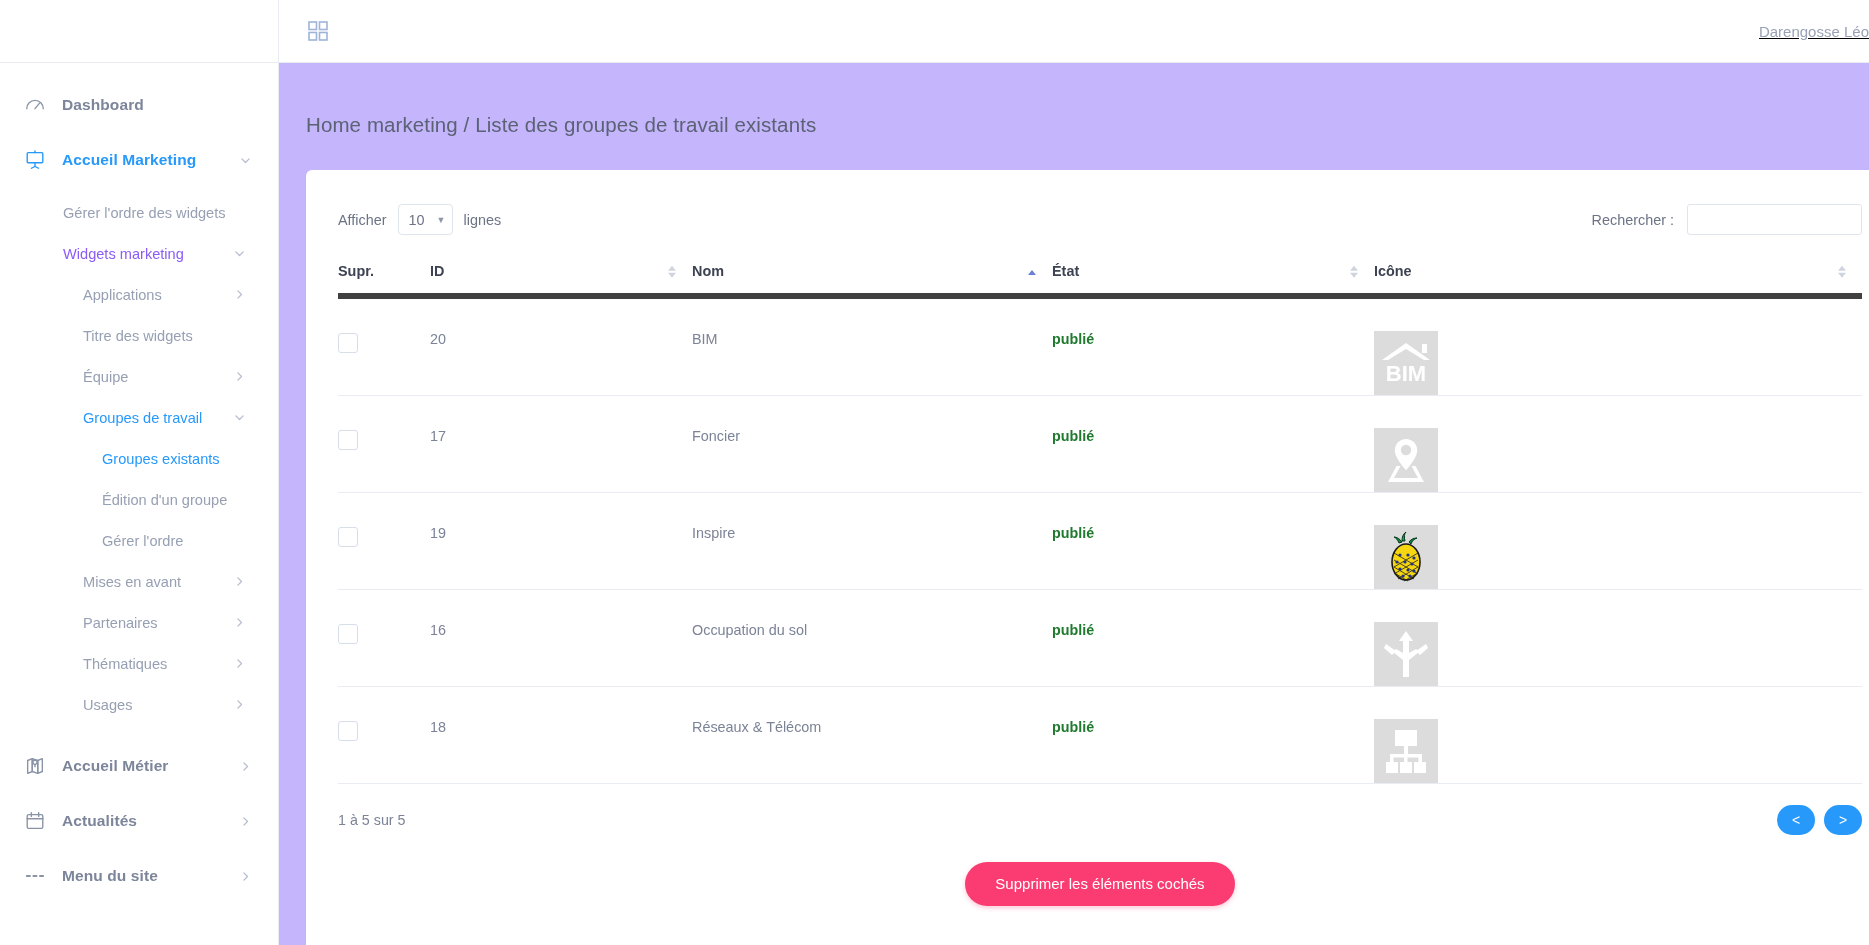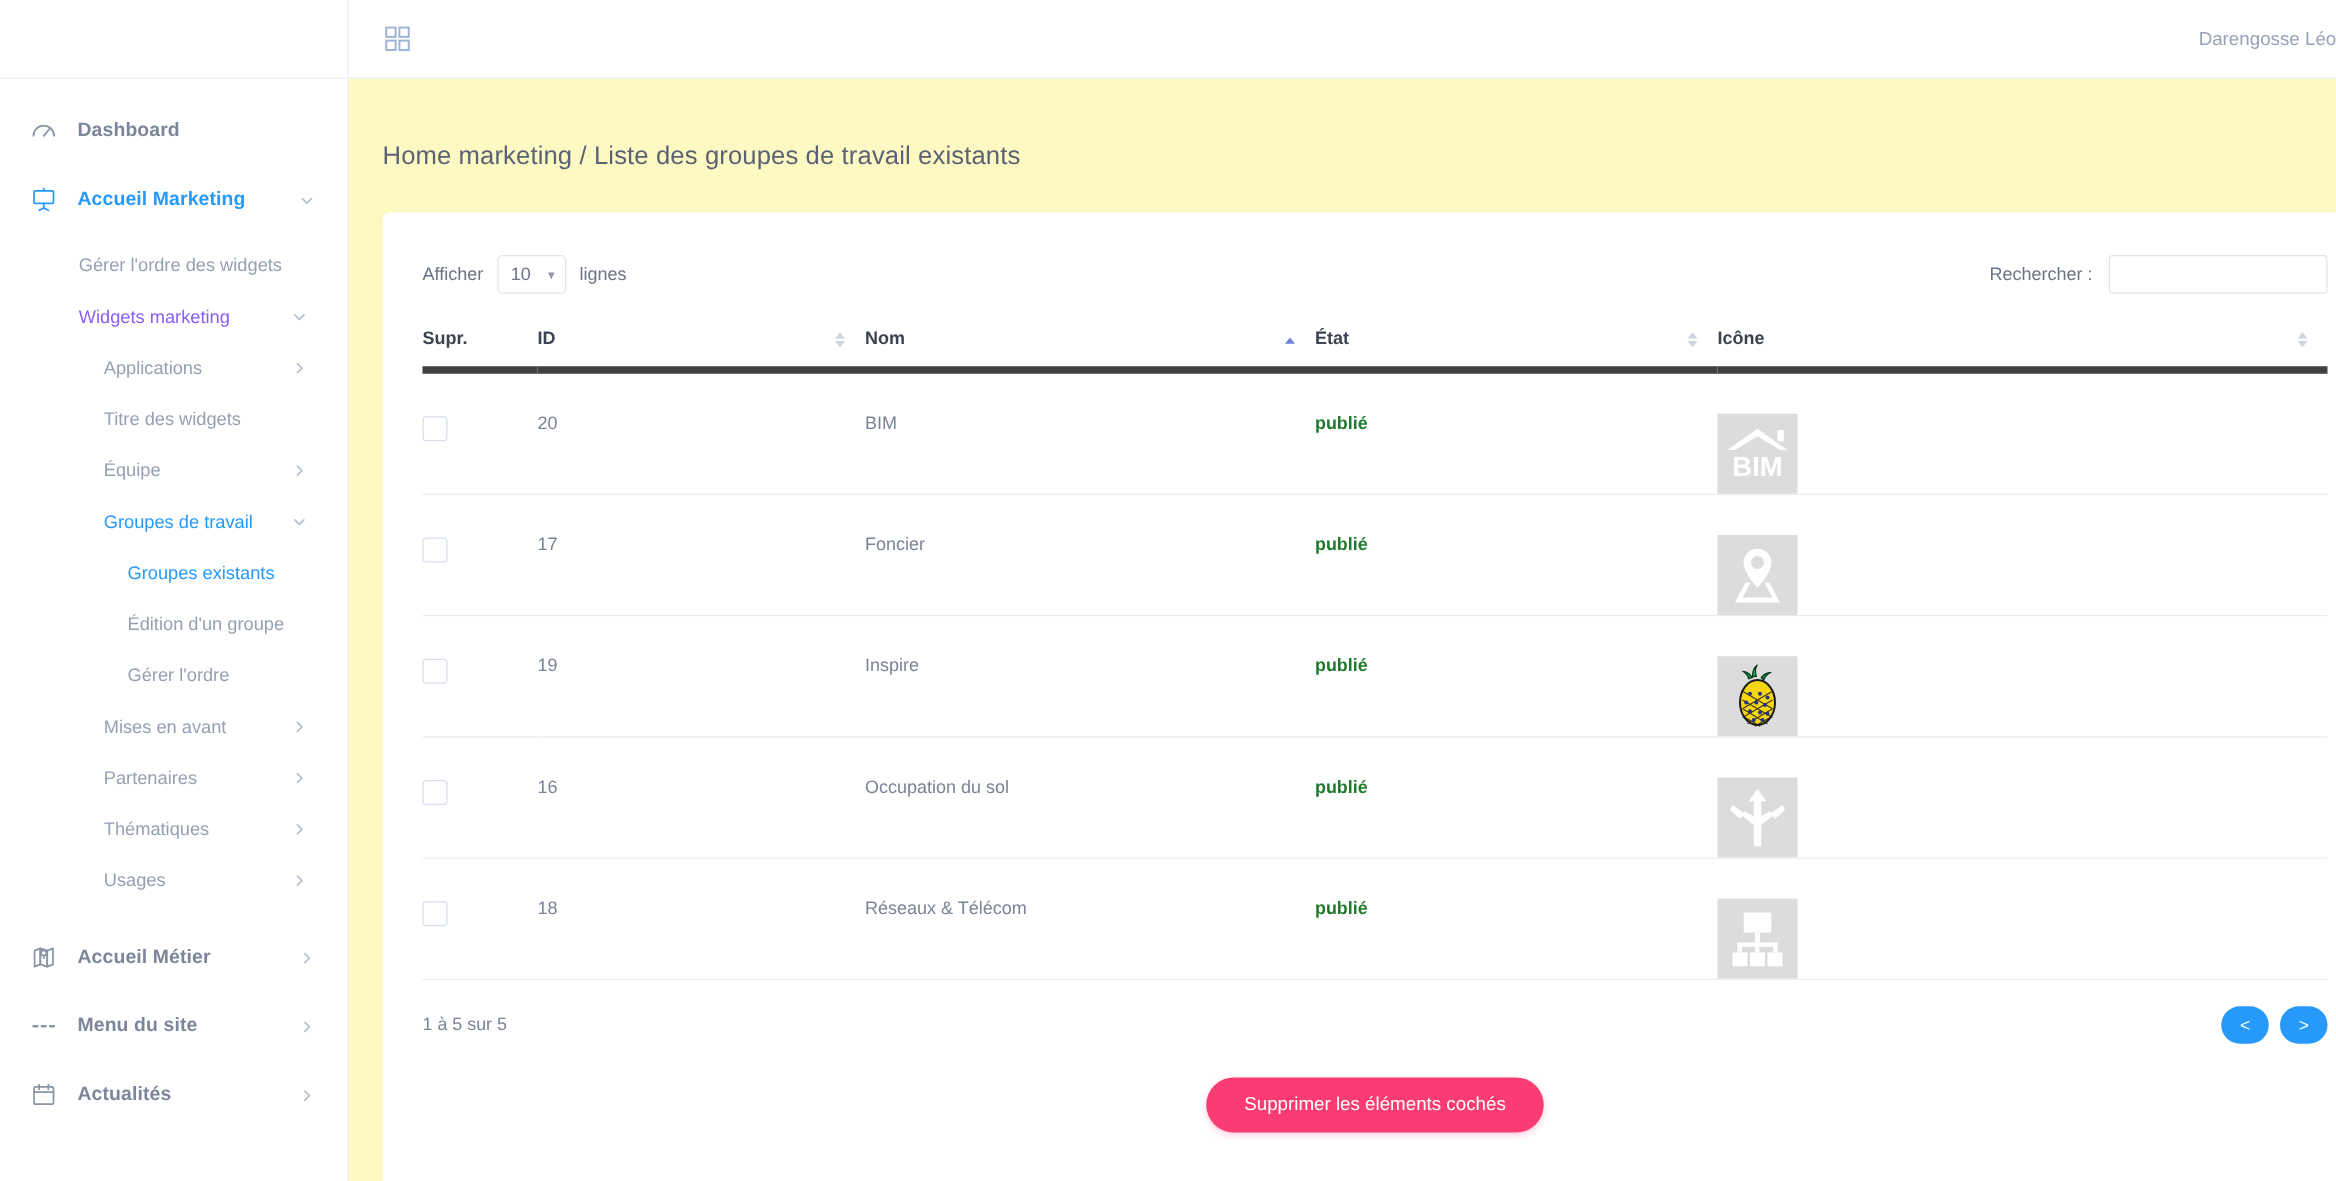--- a/index.html
+++ b/index.html
@@ -63,30 +63,30 @@
 
   .nav-gap { height:18px; }
 
   
   #main { flex:1; display:flex; flex-direction:column; min-width:0; }
 
   #topbar {
     height:63px; background:#ffffff;
     border-bottom:1px solid #e9edf2;
     display:flex; align-items:center;
-    padding:0 0 0 24px; flex-shrink:0;
+    padding:0 0 0 24px; flex-shrink:0;text-decoration:underline;
   }
   #grid-btn { width:30px; height:30px; display:flex; align-items:center; justify-content:center; cursor:pointer; }
   .user-name {
     margin-left:auto; font-size:15px; color:#98a1b5;
     padding-right:0px; white-space:nowrap; overflow:hidden;
   }
 
   #content {
-    flex:1; background:#fef9c3; padding:0;
+    flex:1; background:#c4b5fd; padding:0;
     overflow:hidden; position:relative;
   }
   .page-title {
     font-size:20.5px; color:#5a6274; font-weight:400;
     padding:36px 0 0 27px; letter-spacing:0.1px;
   }
 
   .card {
     margin:33px 0 0 27px;
     background:#ffffff;
@@ -306,43 +306,43 @@
           </span>
           <span class="nav-lbl">Accueil Métier</span>
           <span class="caret">
             <svg width="13" height="13" viewBox="0 0 16 16" fill="none" stroke="currentColor" stroke-width="1.6" stroke-linecap="round" stroke-linejoin="round">
               <path d="M6 3.5L10.5 8 6 12.5"></path>
             </svg>
           </span>
         </div>
         <div class="nav-item">
           <span class="ic">
-            <svg width="22" height="22" viewBox="0 0 24 24" fill="none" stroke="currentColor" stroke-width="2" stroke-linecap="round">
-        <path d="M3 12h3.5"></path>
-              <path d="M10.2 12h3.5"></path>
-              <path d="M17.4 12h3.5"></path>
-            </svg>
-          </span>
-          <span class="nav-lbl">Menu du site</span>
-          <span class="caret">
-            <svg width="13" height="13" viewBox="0 0 16 16" fill="none" stroke="currentColor" stroke-width="1.6" stroke-linecap="round" stroke-linejoin="round">
-              <path d="M6 3.5L10.5 8 6 12.5"></path>
-            </svg>
-          </span>
-        </div>
-        <div class="nav-item">
-          <span class="ic">
             <svg width="22" height="22" viewBox="0 0 24 24" fill="none" stroke="currentColor" stroke-width="1.5" stroke-linecap="round">
         <rect x="3.5" y="5" width="17" height="15" rx="1.5"></rect>
               <path d="M3.5 9.5h17"></path>
         <path d="M8 3v4"></path>
               <path d="M16 3v4"></path>
             </svg>
           </span>
           <span class="nav-lbl">Actualités</span>
+          <span class="caret">
+            <svg width="13" height="13" viewBox="0 0 16 16" fill="none" stroke="currentColor" stroke-width="1.6" stroke-linecap="round" stroke-linejoin="round">
+              <path d="M6 3.5L10.5 8 6 12.5"></path>
+            </svg>
+          </span>
+        </div>
+        <div class="nav-item">
+          <span class="ic">
+            <svg width="22" height="22" viewBox="0 0 24 24" fill="none" stroke="currentColor" stroke-width="2" stroke-linecap="round">
+        <path d="M3 12h3.5"></path>
+              <path d="M10.2 12h3.5"></path>
+              <path d="M17.4 12h3.5"></path>
+            </svg>
+          </span>
+          <span class="nav-lbl">Menu du site</span>
           <span class="caret">
             <svg width="13" height="13" viewBox="0 0 16 16" fill="none" stroke="currentColor" stroke-width="1.6" stroke-linecap="round" stroke-linejoin="round">
               <path d="M6 3.5L10.5 8 6 12.5"></path>
             </svg>
           </span>
         </div>
       </nav>
   </aside>
 
   <div id="main">

